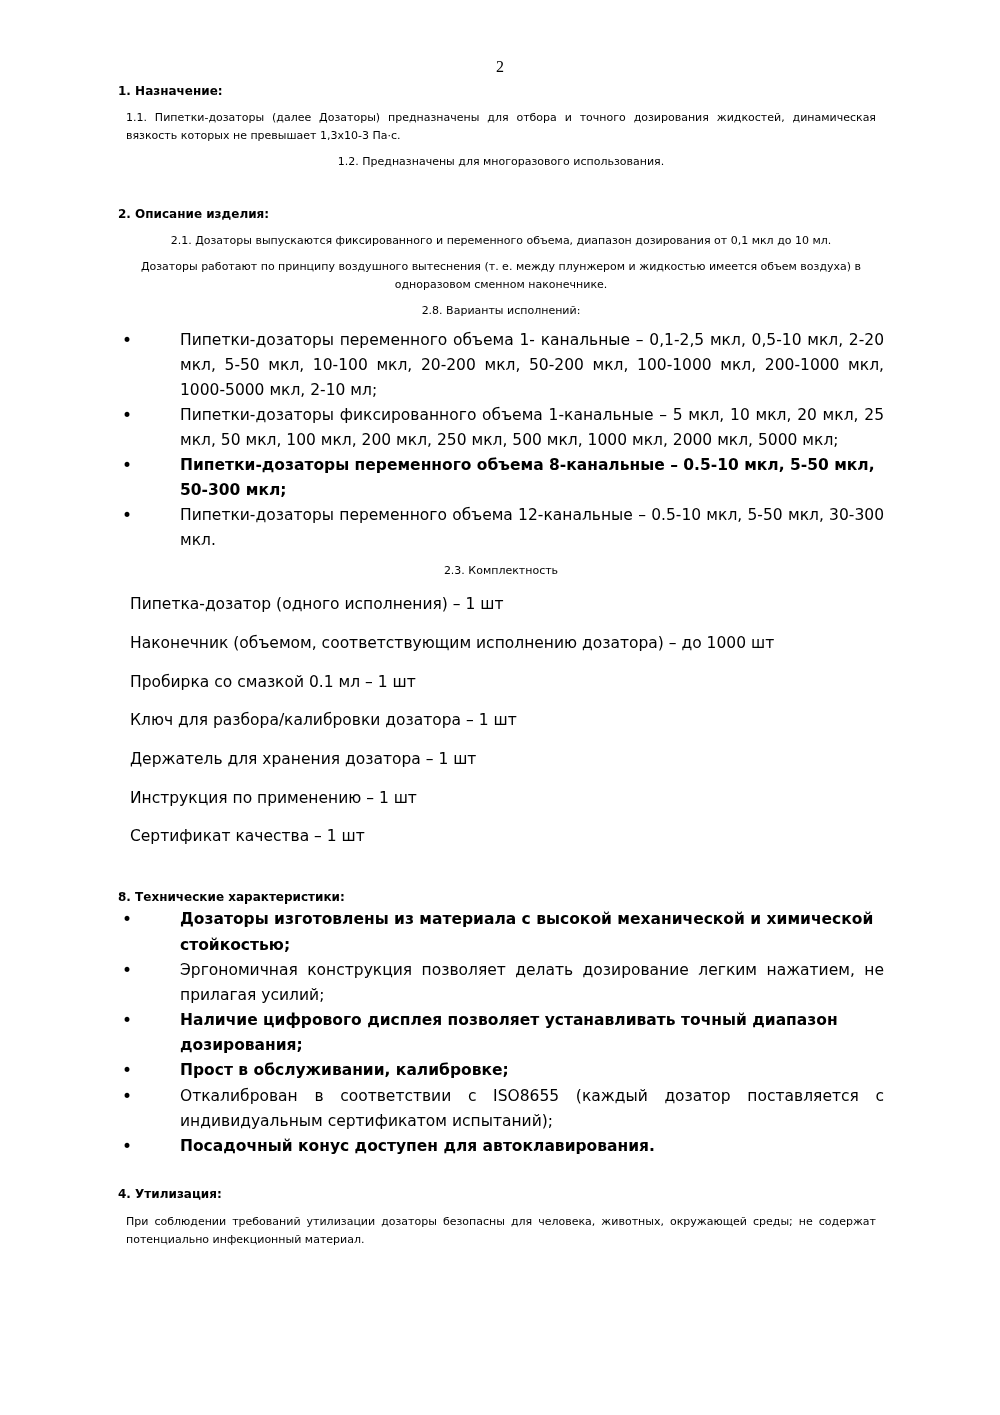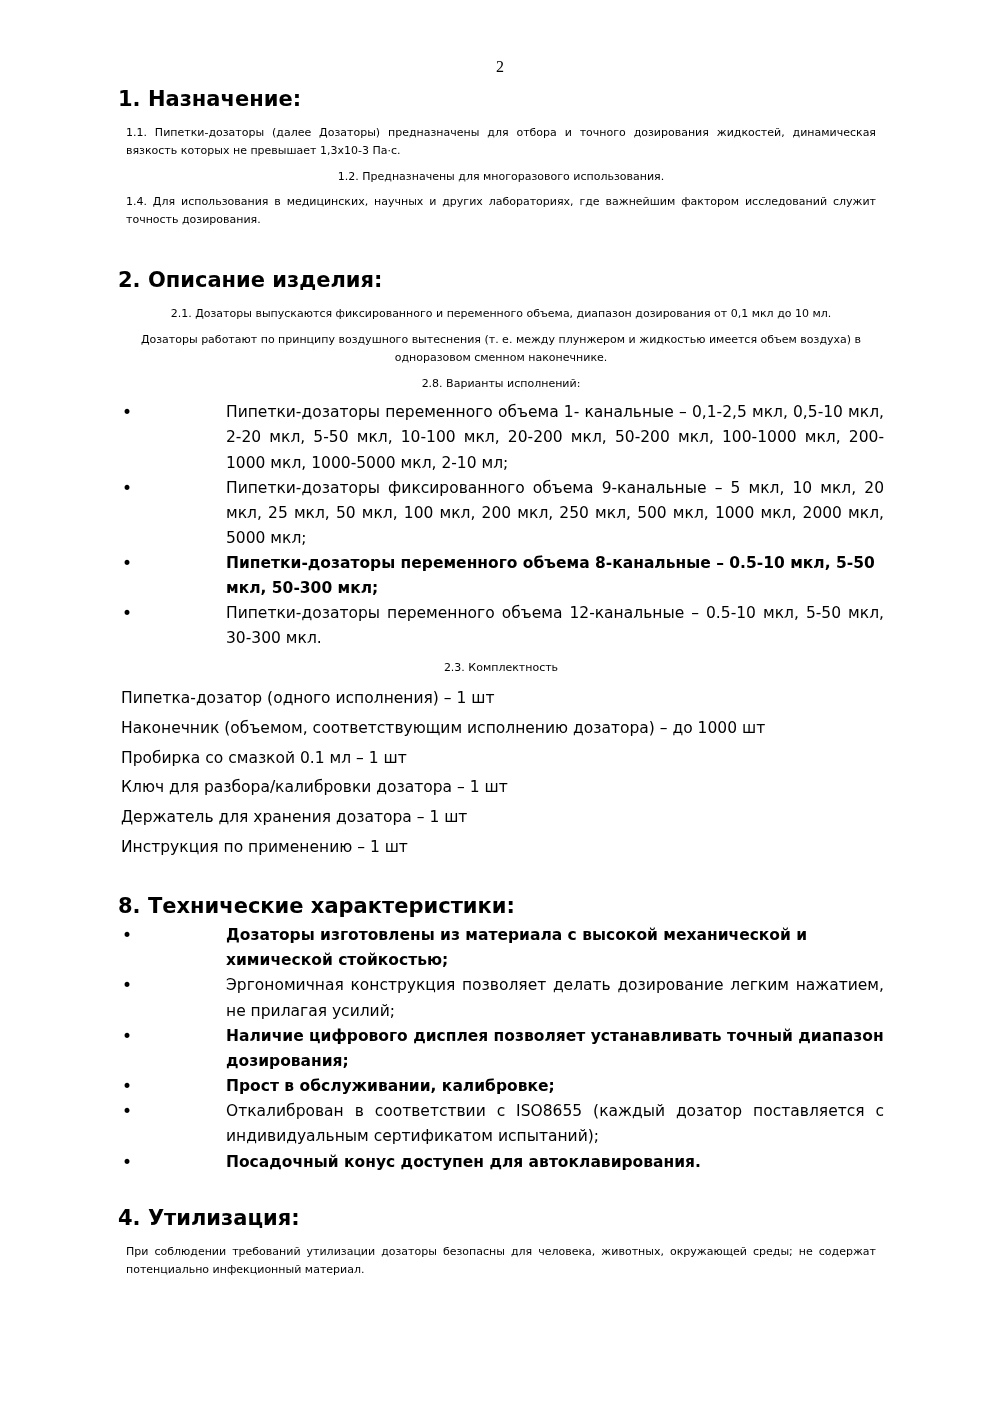--- a/index.html
+++ b/index.html
@@ -28,21 +28,21 @@
     color: #000;
   }
   .content {
     position: absolute;
     left: 118px;
     top: 82px;
     width: 766px;
   }
   .heading {
     font-weight: bold;
-    font-size: 21px;
+    font-size: 12px;
     line-height: 1.62;
     margin: 0;
   }
   .para {
     font-size: 11px;
     line-height: 1.62;
     margin: 8px;
     text-align: justify;
   }
   .para.left {
@@ -61,79 +61,78 @@
     flex: 0 0 auto;
     width: 62px;
     padding-left: 4px;
     box-sizing: border-box;
     font-size: 17px;
     line-height: 1.5;
   }
   .bullet-text {
     flex: 1 1 auto;
     text-align: justify;
-    margin-left: 46px;
   }
   .bullet-text.left {
     text-align: left;
     font-weight: bold;
   }
   .list-line {
     font-size: 15.5px;
     line-height: 1.72;
-    margin: 3px;
+    margin: 12px;
     text-align: left;
   }
 </style>
 </head>
 <body>
 
 <div class="page">
 
   <div class="page-number">2</div>
 
   <div class="content">
 
     <div class="heading">1. Назначение:</div>
     <div class="para">1.1. Пипетки-дозаторы (далее Дозаторы) предназначены для отбора и точного дозирования жидкостей, динамическая вязкость которых не превышает 1,3х10-3 Па·с.</div>
     <div class="para left">1.2. Предназначены для многоразового использования.</div>
-    <div class="para">1.4. Для использования в медицинских, научных и других лабораториях, где важнейшим фактором исследований служит точность дозирования.</div>
 
     <div class="spacer-lg"></div>
 
     <div class="heading">2. Описание изделия:</div>
     <div class="para left">2.1. Дозаторы выпускаются фиксированного и  переменного объема,  диапазон дозирования от 0,1 мкл до 10 мл.</div>
     <div class="para left">Дозаторы работают по принципу воздушного вытеснения (т. е. между плунжером и жидкостью имеется объем воздуха) в одноразовом сменном наконечнике.</div>
     <div class="para left">2.8. Варианты исполнений:</div>
 
     <div class="bullet-row">
       <span class="bullet-mark">•</span>
       <span class="bullet-text">Пипетки-дозаторы переменного объема 1- канальные – 0,1-2,5 мкл, 0,5-10 мкл, 2-20 мкл, 5-50 мкл,  10-100 мкл, 20-200 мкл, 50-200 мкл, 100-1000 мкл, 200-1000 мкл, 1000-5000 мкл, 2-10 мл;</span>
     </div>
     <div class="bullet-row">
       <span class="bullet-mark">•</span>
-      <span class="bullet-text">Пипетки-дозаторы фиксированного объема 9-канальные – 5 мкл, 10 мкл, 20 мкл, 25 мкл, 50 мкл, 100 мкл, 200 мкл, 250 мкл, 500 мкл, 1000 мкл, 2000 мкл, 5000 мкл;</span>
+      <span class="bullet-text">Пипетки-дозаторы фиксированного объема 1-канальные – 5 мкл, 10 мкл, 20 мкл, 25 мкл, 50 мкл, 100 мкл, 200 мкл, 250 мкл, 500 мкл, 1000 мкл, 2000 мкл, 5000 мкл;</span>
     </div>
     <div class="bullet-row">
       <span class="bullet-mark">•</span>
       <span class="bullet-text left">Пипетки-дозаторы переменного объема 8-канальные – 0.5-10 мкл, 5-50 мкл, 50-300 мкл;</span>
     </div>
     <div class="bullet-row">
       <span class="bullet-mark">•</span>
       <span class="bullet-text">Пипетки-дозаторы переменного объема 12-канальные – 0.5-10 мкл, 5-50 мкл, 30-300 мкл.</span>
     </div>
 
     <div class="para left">2.3. Комплектность</div>
 
     <div class="list-line">Пипетка-дозатор (одного исполнения) – 1 шт</div>
     <div class="list-line">Наконечник (объемом, соответствующим исполнению дозатора) – до 1000 шт</div>
     <div class="list-line">Пробирка со смазкой 0.1 мл – 1 шт</div>
     <div class="list-line">Ключ для разбора/калибровки дозатора – 1 шт</div>
     <div class="list-line">Держатель для хранения дозатора – 1 шт</div>
     <div class="list-line">Инструкция по применению – 1 шт</div>
+    <div class="list-line">Сертификат качества – 1 шт</div>
 
     <div class="spacer-lg"></div>
 
     <div class="heading">8. Технические характеристики:</div>
 
     <div class="bullet-row">
       <span class="bullet-mark">•</span>
       <span class="bullet-text left">Дозаторы изготовлены из материала с высокой механической и химической стойкостью;</span>
     </div>
     <div class="bullet-row">

